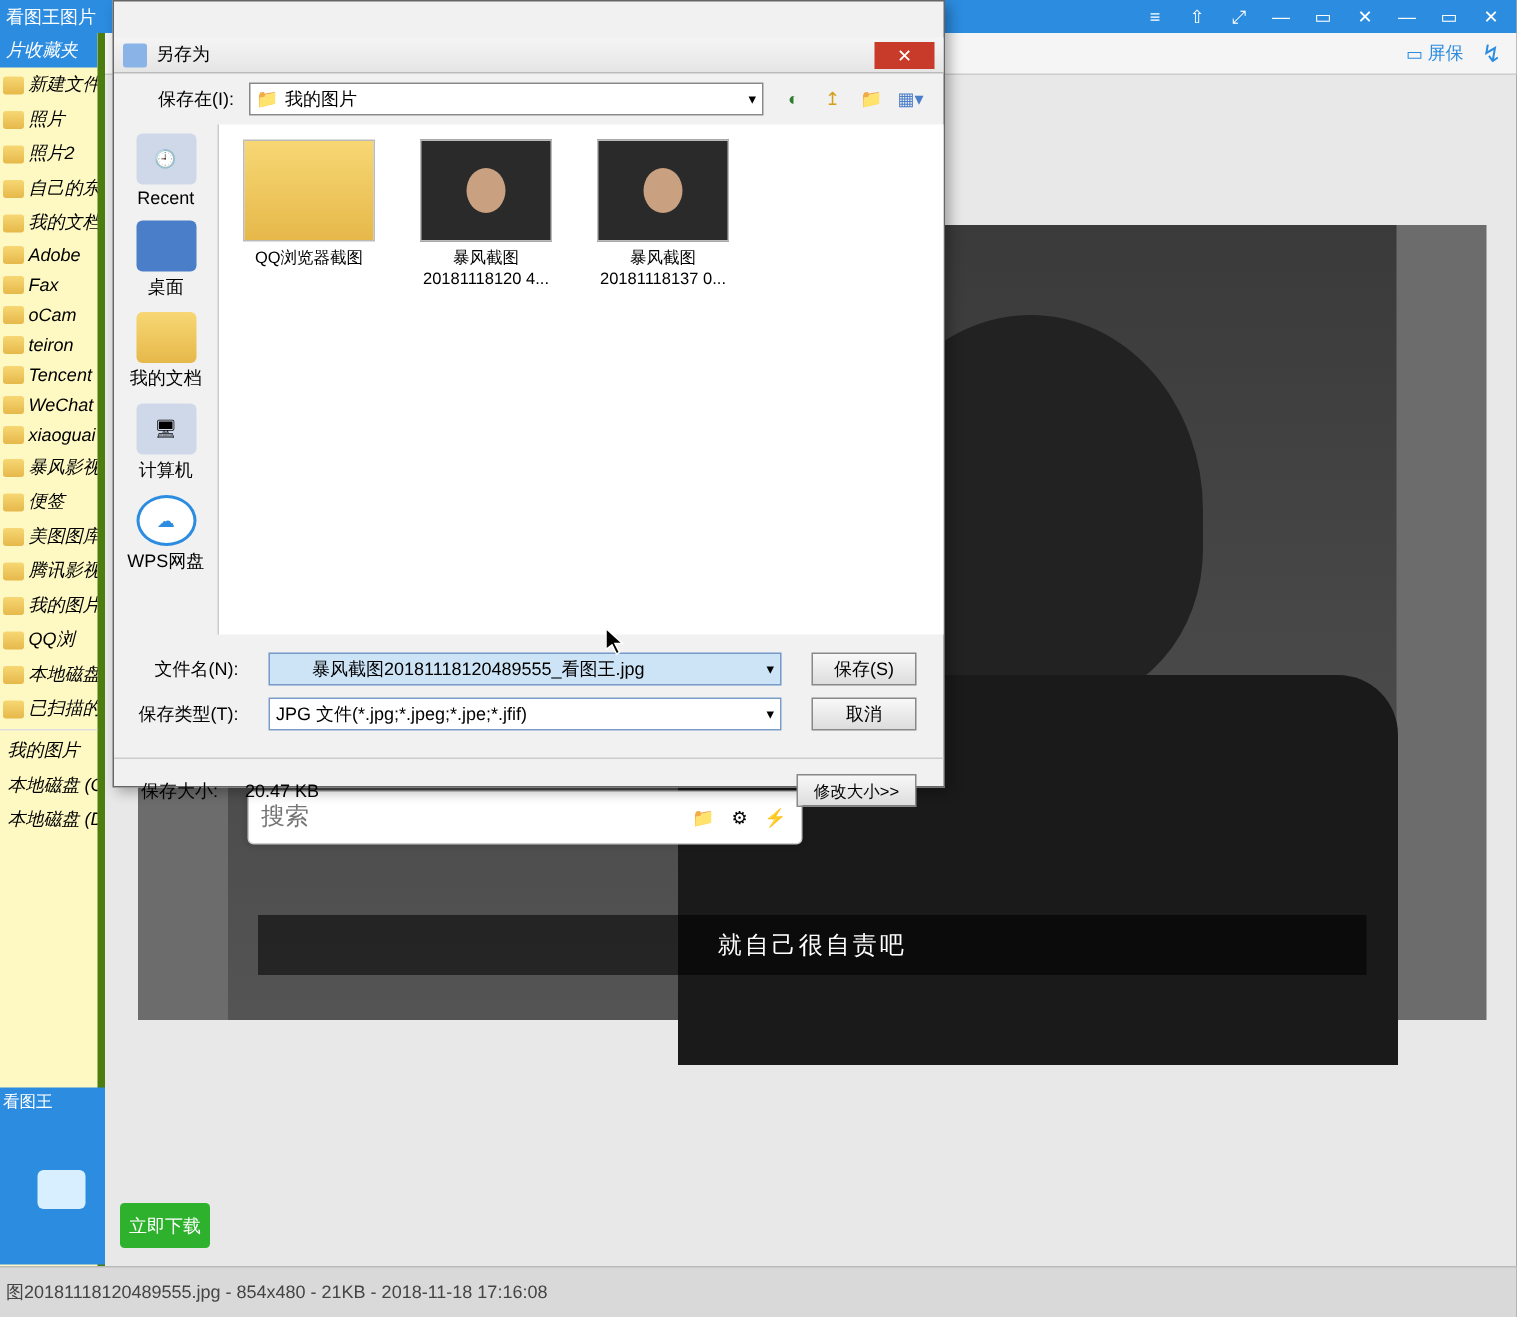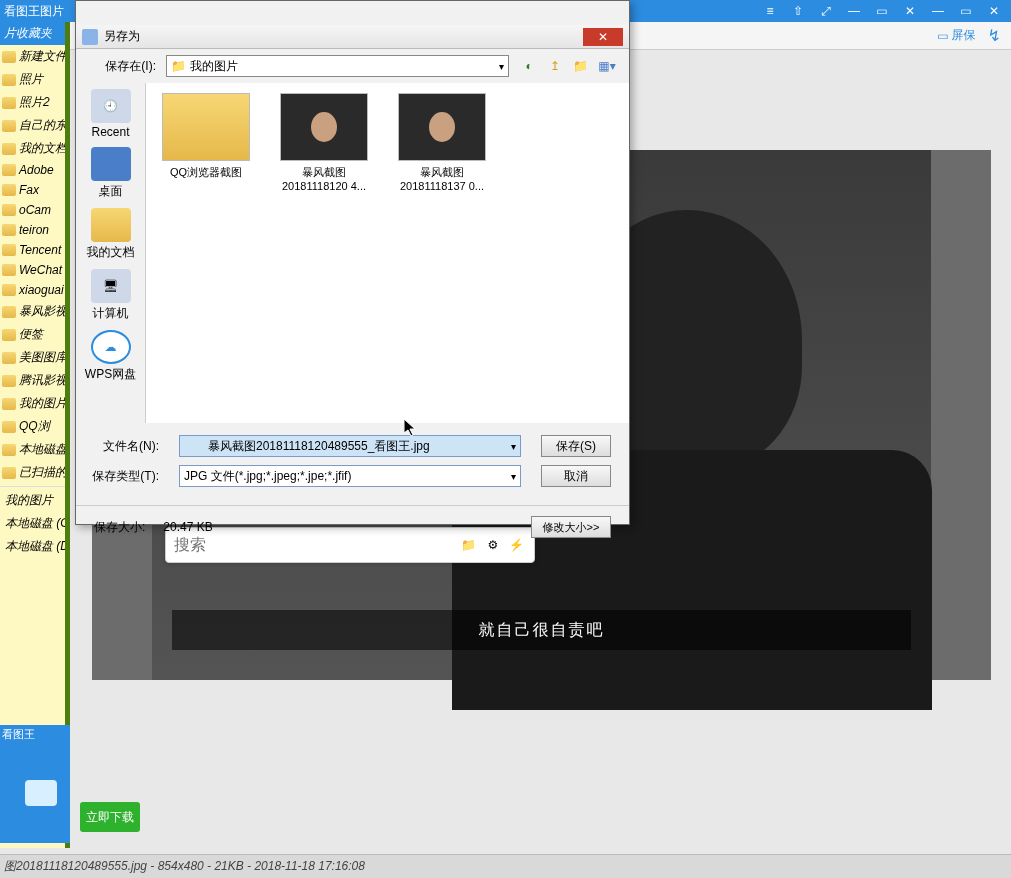--- a/index.html
+++ b/index.html
@@ -25,21 +25,21 @@
 
 .bottom-left { position: absolute; left: 0; top: 725px; width: 70px; height: 118px; background: #2c8ce0; }
 .bottom-left .tag { position: absolute; left: 2px; top: 2px; color:#fff; font-size:11px;}
 .bottom-left .chat-ico { position: absolute; left: 25px; top: 55px; width: 32px; height: 26px; background: #d8efff; border-radius: 4px; }
 .bottom-left .chat-ico:after { content:""; position:absolute; bottom:-5px; left:6px; width:0; height:0; border:5px solid transparent; border-top-color:#d8efff;}
 
 
 .dl-btn { position: absolute; left: 80px; top: 802px; width: 60px; height: 30px; background: #2eb22e; color: #fff; display: flex; align-items: center; justify-content: center; border-radius: 3px; cursor: pointer; }
 
 
-.statusbar { position: absolute; left: 0; right: 0; bottom: 0; height: 24px; background: #d9d9d9; border-top: 1px solid #bbb; display: flex; align-items: center; padding-left: 4px; color: #444; font-size: 12px; font-style: italic; }
+.statusbar { position: absolute; left: 0; right: 0; bottom: 0; height: 34px; background: #d9d9d9; border-top: 1px solid #bbb; display: flex; align-items: center; padding-left: 4px; color: #444; font-size: 12px; }
 
 
 .image-area { position: absolute; left: 92px; top: 150px; right: 20px; height: 530px; background: #6c6c6c; }
 .image-area .photo { position: absolute; left: 60px; right: 60px; top: 0; bottom: 0; background: linear-gradient(#3a3a3a,#545454); }
 .image-area .subtitle-bar { position: absolute; left: 80px; right: 80px; bottom: 30px; height: 40px; background: rgba(0,0,0,.55); display:flex; align-items:center; justify-content:center; color:#fff; font-size:16px; letter-spacing:2px;}
 .head { position:absolute; left:420px; top:60px; width:230px; height:260px; background:#222; border-radius:50% 50% 40% 40%;}
 .shoulder { position:absolute; left:300px; top:300px; width:480px; height:260px; background:#1a1a1a; border-radius:40px 40px 0 0;}
 
 
 .searchbar { position: absolute; left: 165px; top: 527px; width: 370px; height: 36px; background: #fff; border: 1px solid #ccc; border-radius: 4px; display:flex; align-items:center; padding:0 8px; box-shadow: 0 1px 4px rgba(0,0,0,.15);}

